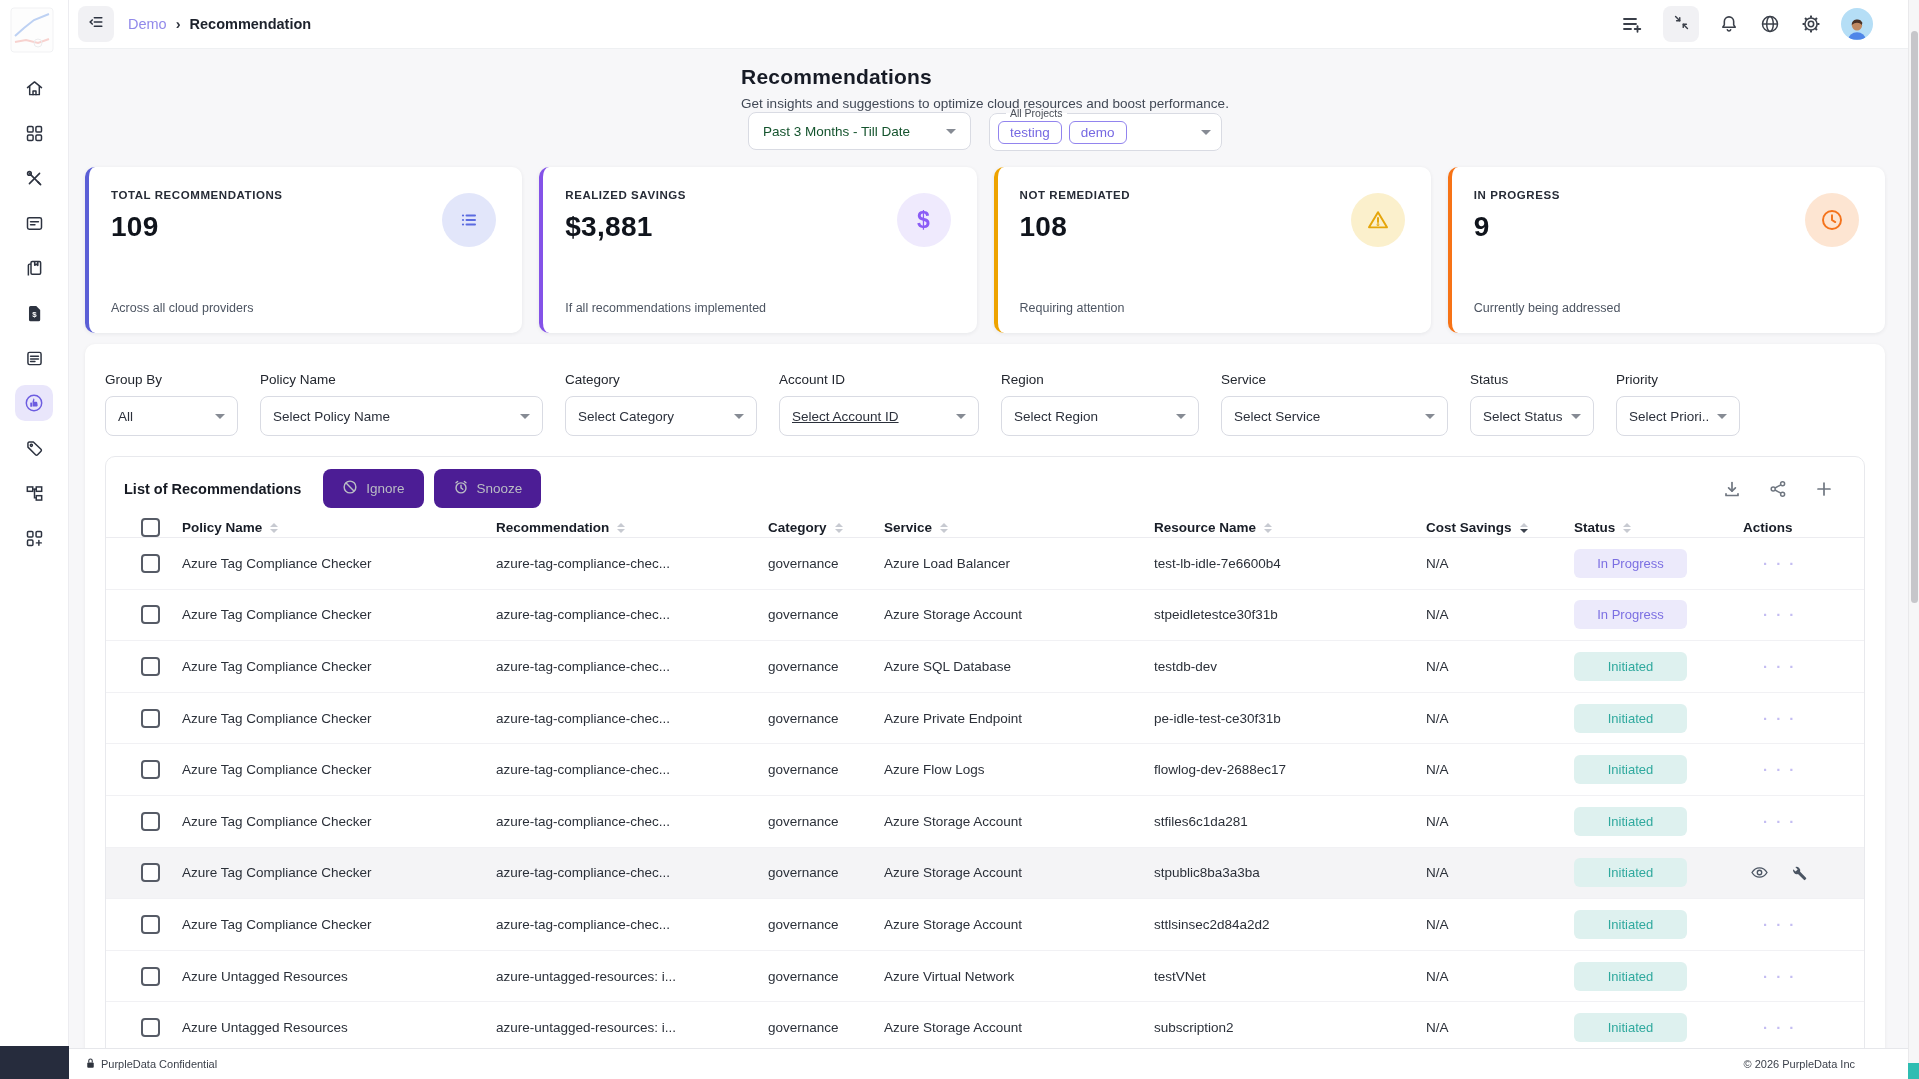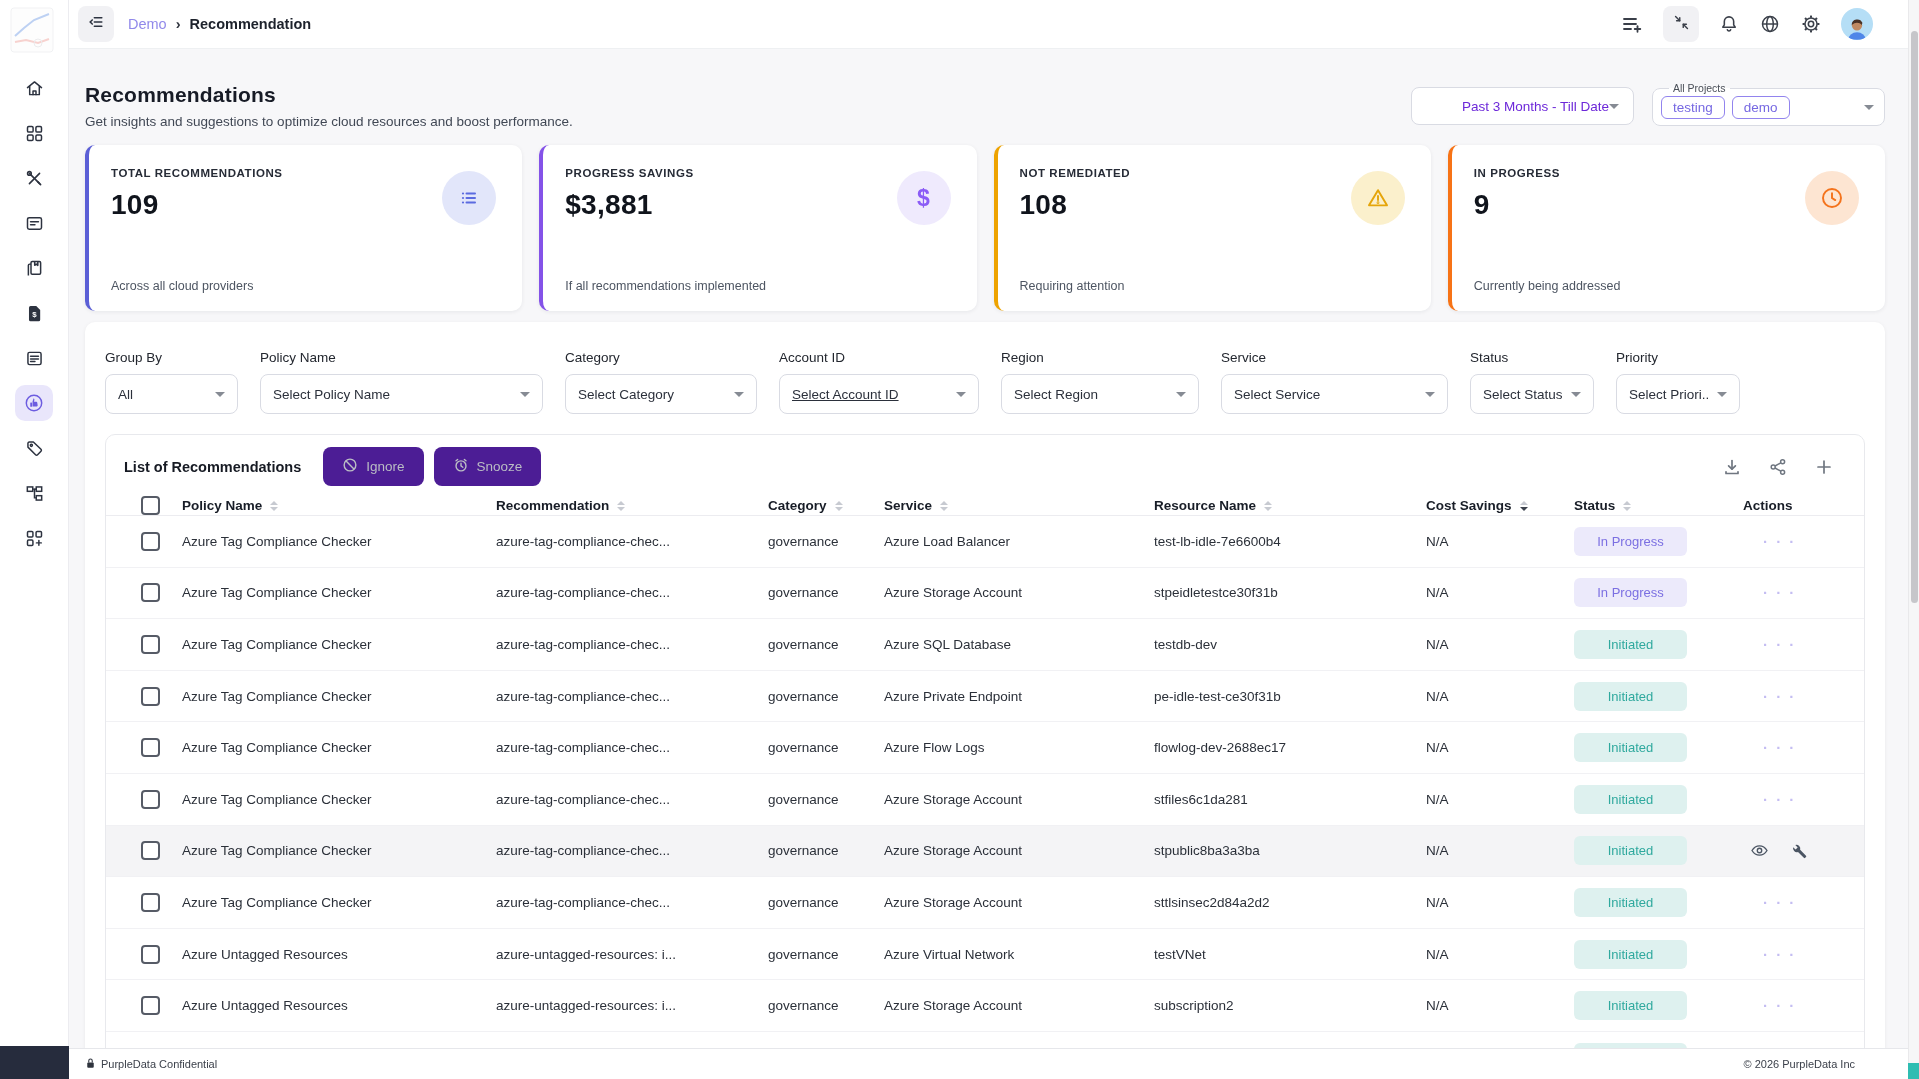--- a/index.html
+++ b/index.html
@@ -23,25 +23,25 @@
   .bc-project { color:#9189ea; cursor:pointer; }
   .bc-sep { color:#30353f; font-weight:700; }
   .bc-page { color:#1d222c; font-weight:700; }
   .tb-right { display:flex; align-items:center; gap:19px; color:#3a3f49; }
   .tb-icon { cursor:pointer; display:flex; align-items:center; justify-content:center; }
   .tb-icon.boxed { width:36px; height:36px; border-radius:8px; background:#f1f1f4; }
   .avatar { width:32px; height:32px; border-radius:50%; background:#b5def6; overflow:hidden; cursor:pointer; display:flex; align-items:flex-end; justify-content:center; }
 
   
   .content { margin-left:69px; padding:14px 34px 0 16px; }
-  .page-head { display:flex; align-items:center; justify-content:space-between; margin-top:20px; }
+  .page-head { display:flex; align-items:center; justify-content:space-between; margin-top:2px;flex-direction:column; }
   .page-title { font-size:21px; font-weight:700; color:#171b26; letter-spacing:.2px; }
   .page-sub { font-size:13.5px; color:#414855; margin-top:7px;text-align:right; }
   .head-controls { display:flex; align-items:center; gap:18px; }
-  .date-select { width:223px; height:38px; background:#fff; border:1px solid #d9dbe3; border-radius:8px; display:flex; align-items:center; justify-content:flex-end; padding:8px 14px; font-size:13.5px; color:#6d28d9; cursor:pointer; }
+  .date-select { width:223px; height:38px; background:#fff; border:1px solid #d9dbe3; border-radius:8px; display:flex; align-items:center; justify-content:space-between; padding:8px 14px; font-size:13.5px; color:#14532d; cursor:pointer; }
   .caret { width:0; height:0; border-left:5px solid transparent; border-right:5px solid transparent; border-top:5px solid #868b94; }
   .projects { width:233px; border:1px solid #d9dbe3; border-radius:8px; padding:2px 10px 6px 8px; background:#fff; position:relative; margin-top:-4px; }
   .projects legend { font-size:10.5px; color:#4a4f58; padding:0 4px; margin-left:8px; }
   .proj-row { display:flex; align-items:center; gap:7px; }
   .chip { border:1px solid #9284ee; color:#7668e2; border-radius:6px; padding:3px 11px; font-size:13.5px; background:#fff; cursor:pointer; }
   .proj-caret { margin-left:auto; }
 
   
   .cards { display:flex; gap:17px; margin-top:16px; }
   .card { flex:1; height:166px; background:#fff; border-radius:10px; border-left:4px solid #888; box-shadow:0 1px 4px rgba(20,24,40,.07); padding:22px 22px 18px; position:relative; display:flex; flex-direction:column; }
@@ -334,21 +334,21 @@
             <circle cx="6" cy="7.5" r="1.1" fill="currentColor" stroke="none"></circle>
             <circle cx="6" cy="12" r="1.1" fill="currentColor" stroke="none"></circle>
             <circle cx="6" cy="16.5" r="1.1" fill="currentColor" stroke="none"></circle>
             <path d="M9.5 7.5 h8.5"></path>
             <path d="M9.5 12 h8.5"></path>
             <path d="M9.5 16.5 h8.5"></path>
           </svg>
         </div>
     </div>
     <div class="card" style="border-left-color: rgb(132, 82, 232);">
-      <div class="card-label">PROGRESS SAVINGS</div>
+      <div class="card-label">REALIZED SAVINGS</div>
       <div class="card-value">$3,881</div>
       <div class="card-desc">If all recommendations implemented</div>
       <div class="card-icon dollar-glyph" style="background: rgb(239, 234, 253); color: rgb(139, 92, 246);">$</div>
     </div>
     <div class="card" style="border-left-color: rgb(238, 163, 0);">
       <div class="card-label">NOT REMEDIATED</div>
       <div class="card-value">108</div>
       <div class="card-desc">Requiring attention</div>
       <div class="card-icon" style="background: rgb(251, 240, 204); color: rgb(229, 165, 10);">
           <svg width="26" height="26" viewBox="0 0 24 24" fill="none" stroke="currentColor" stroke-width="1.8" stroke-linecap="round" stroke-linejoin="round">

